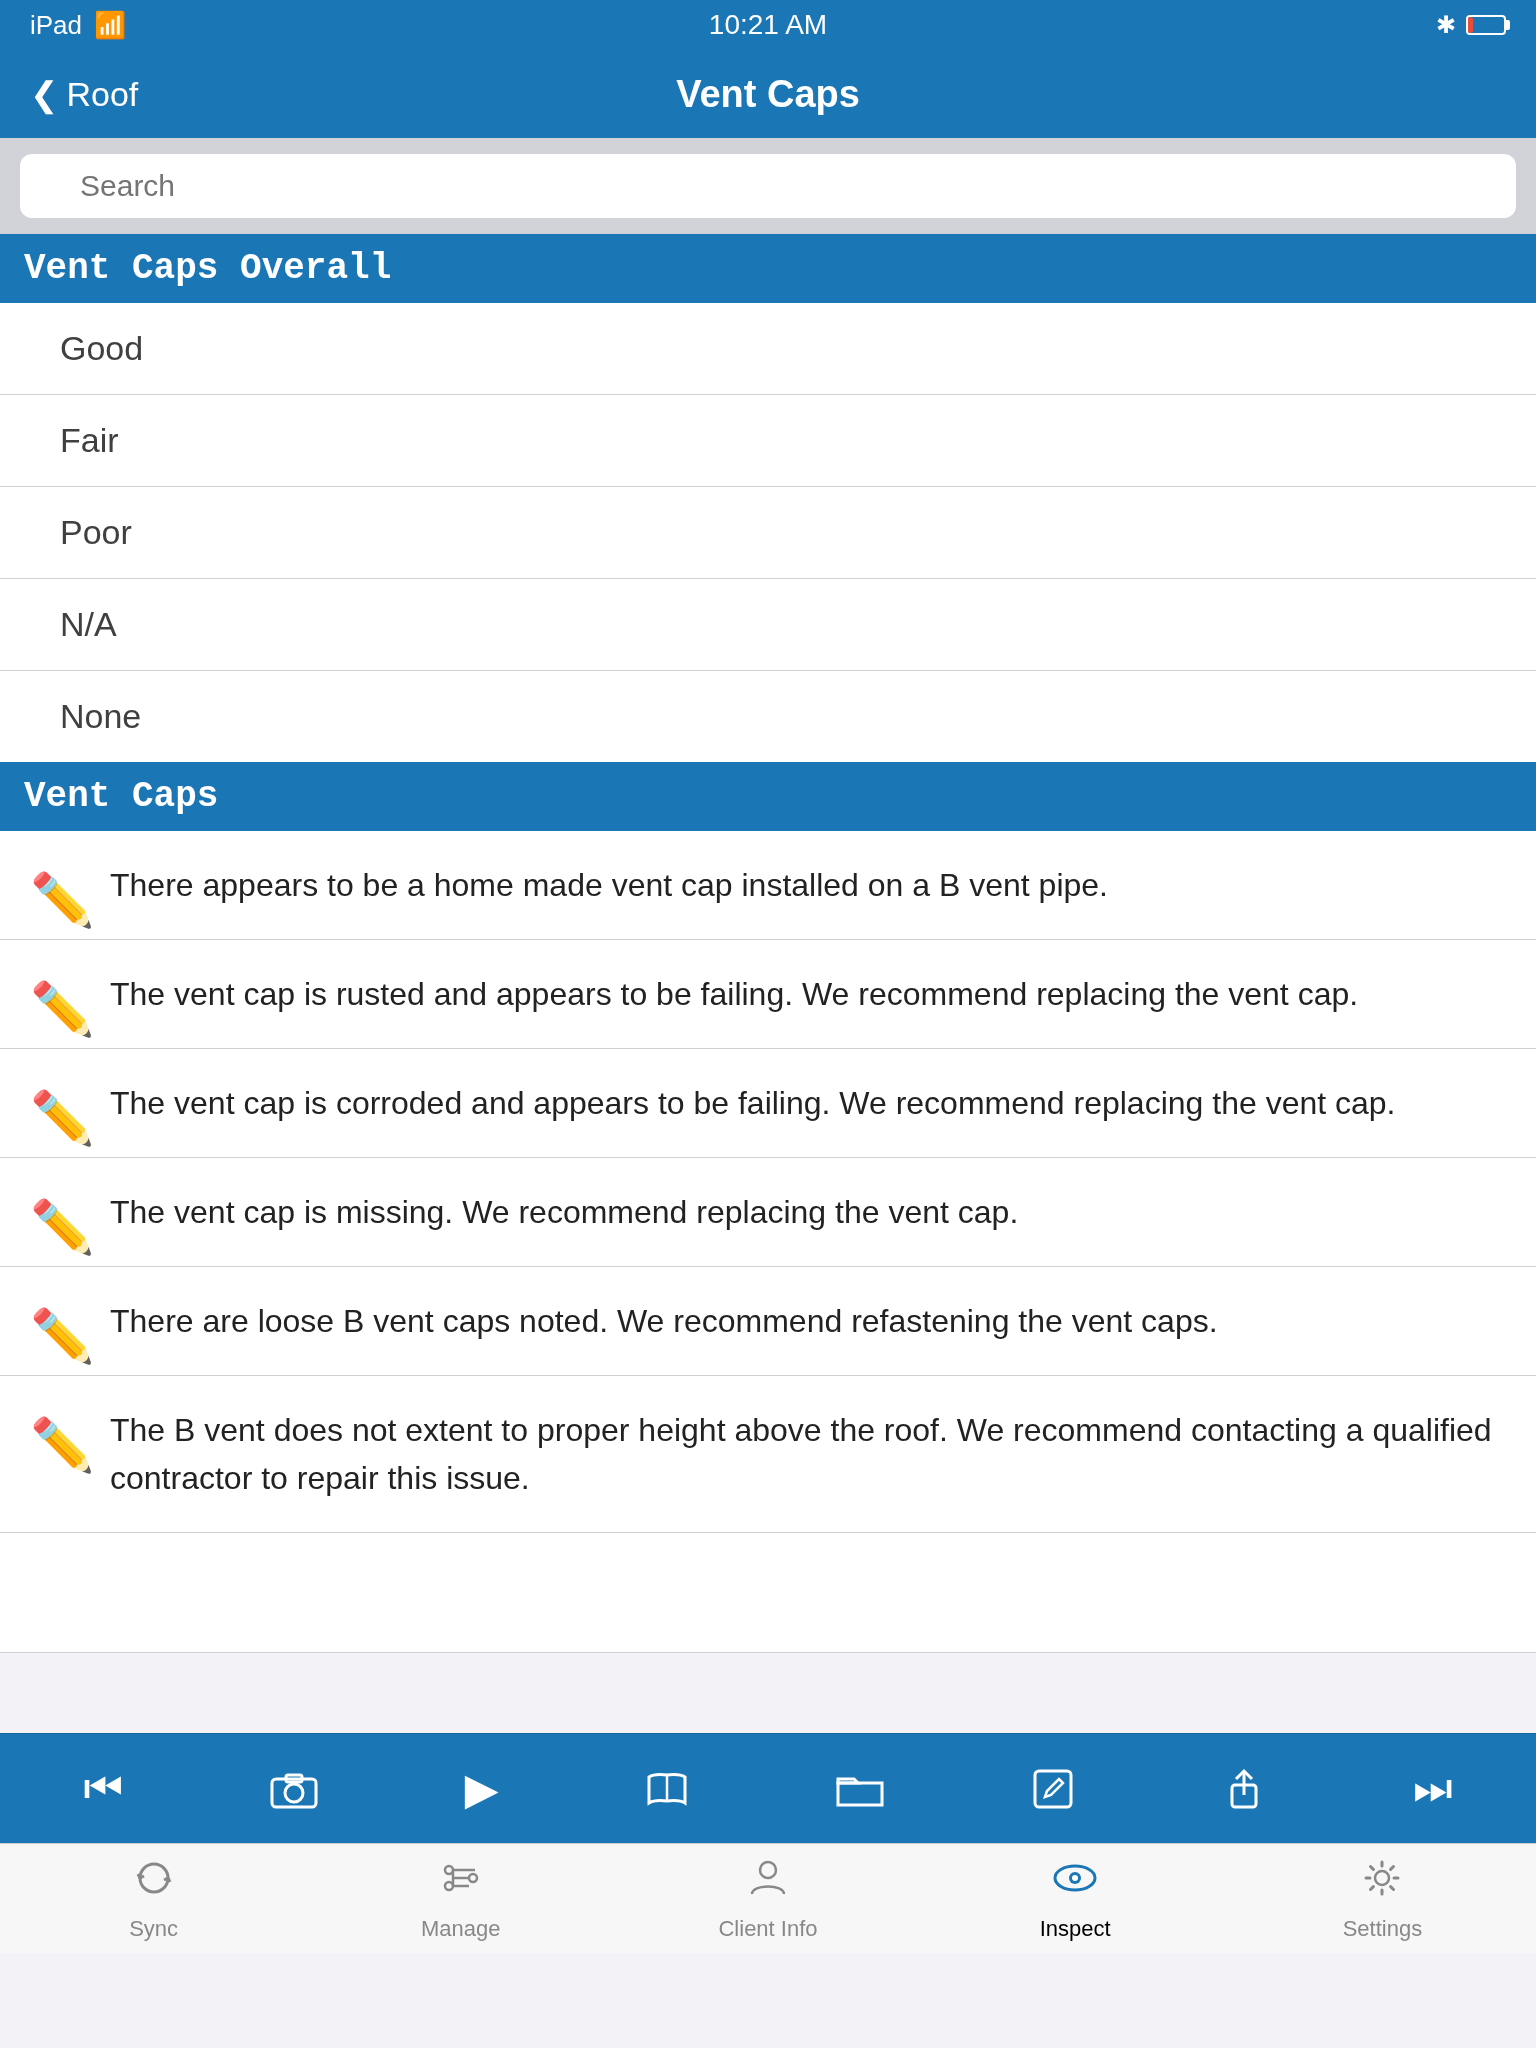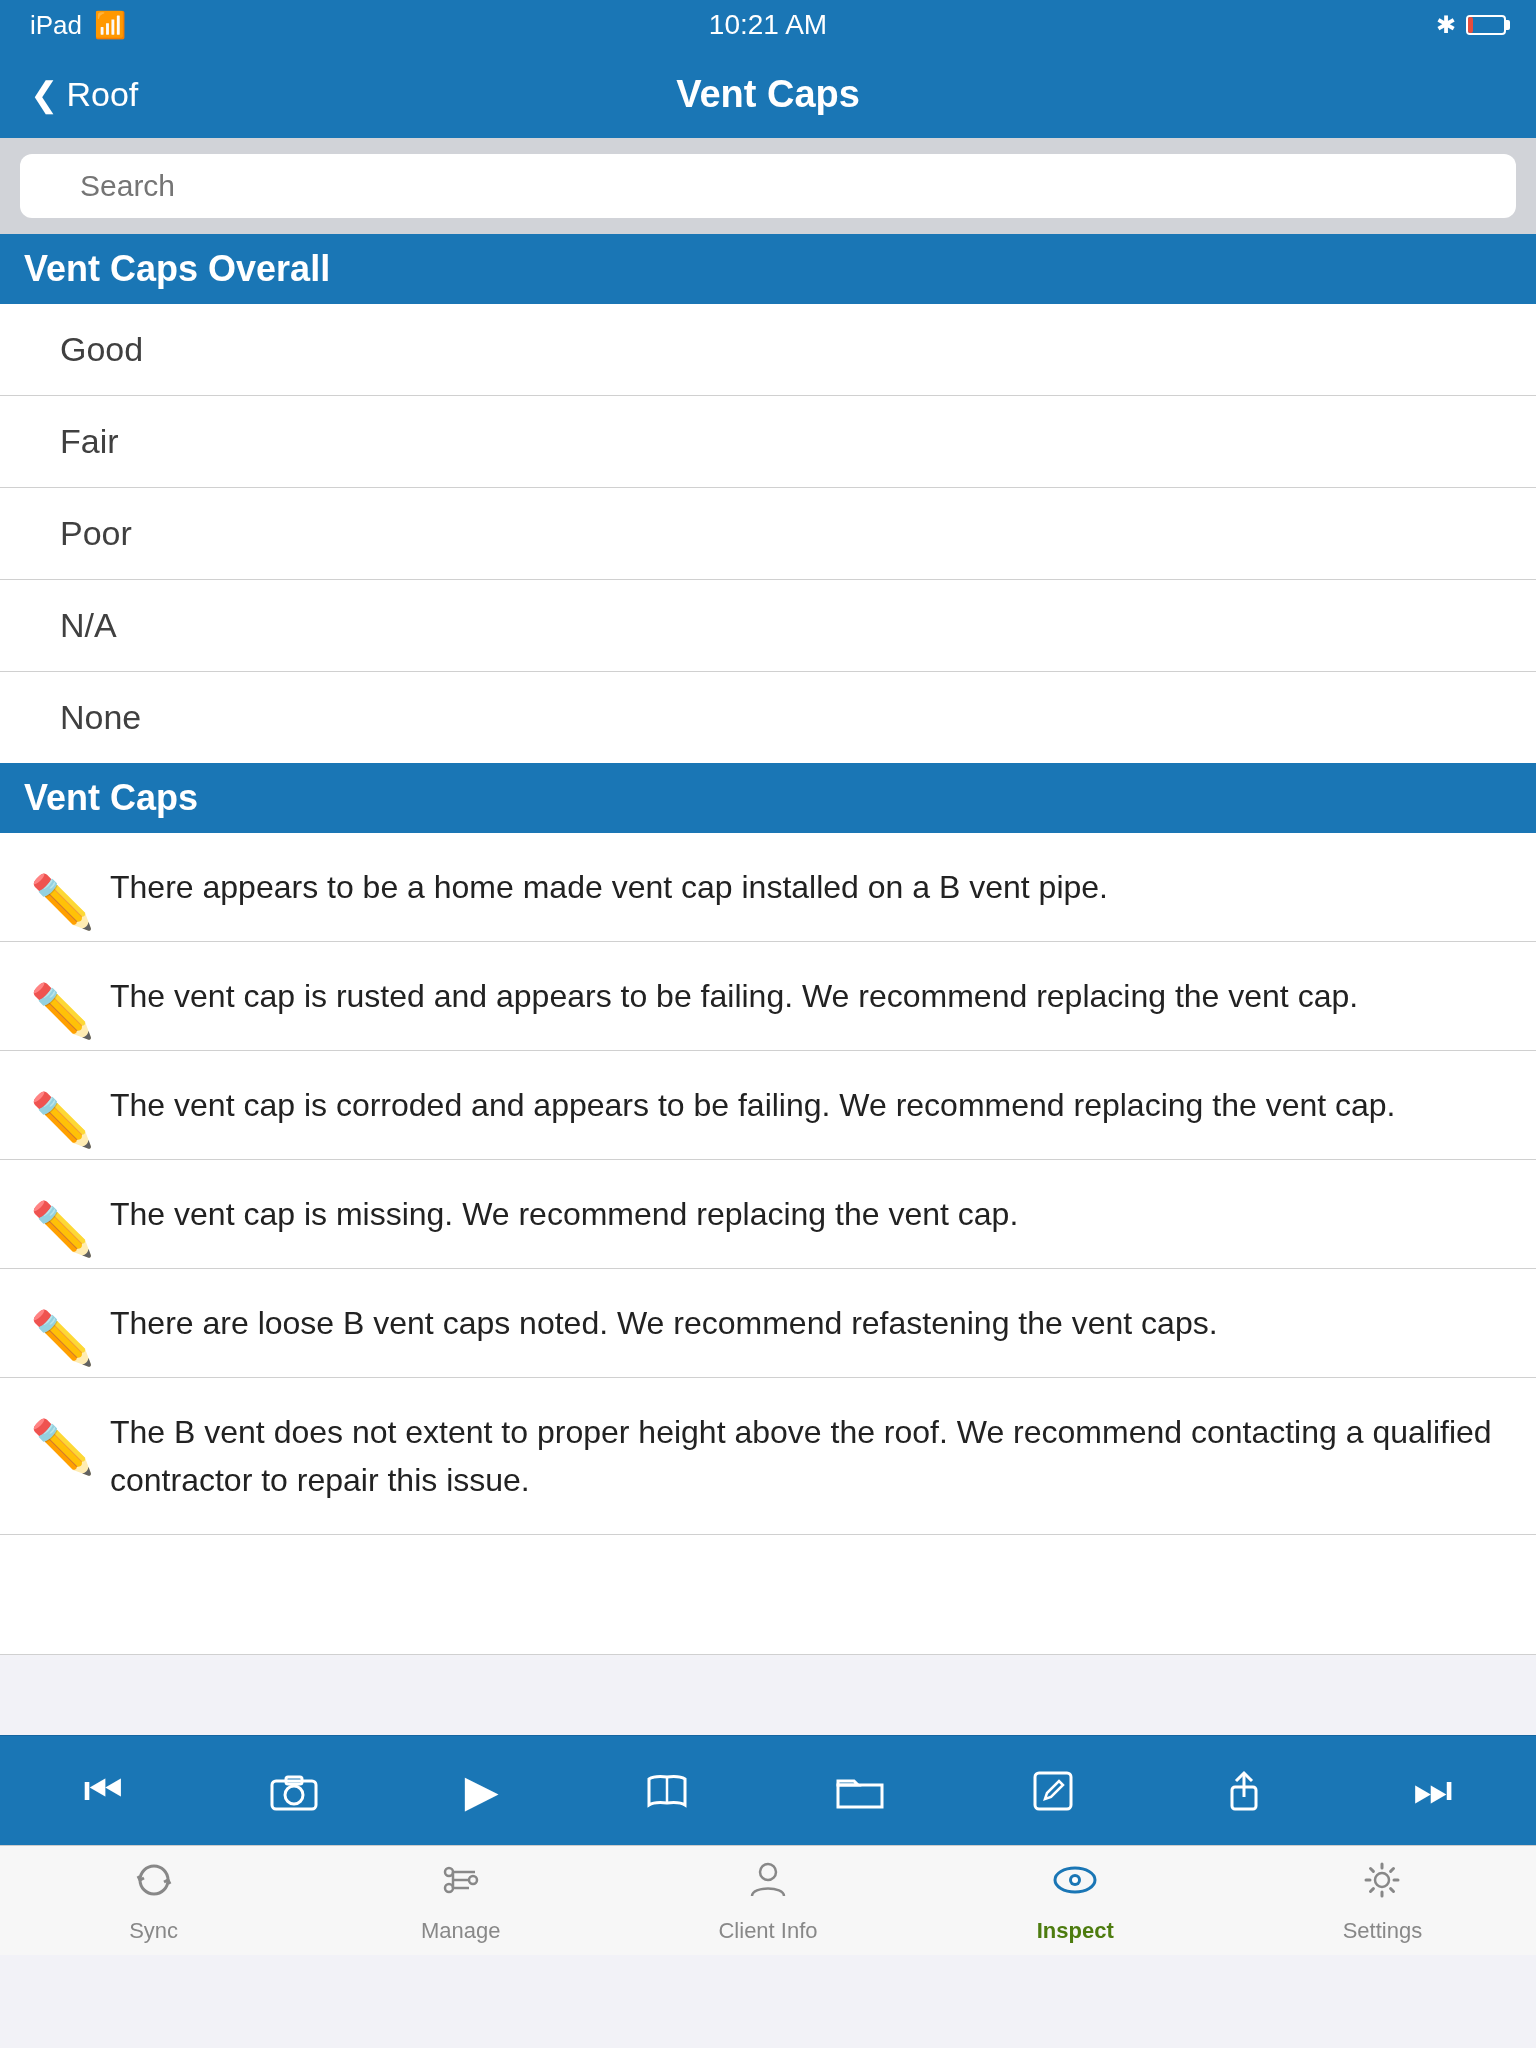--- a/index.html
+++ b/index.html
@@ -87,20 +87,21 @@
       pointer-events: none;
     }
 
     
     .section-header {
       background: #1a76b5;
       color: white;
       font-size: 36px;
       font-weight: 600;
       padding: 14px 24px;
+      font-family: Liberation Mono, monospace;
     }
 
     
     .list-item {
       background: white;
       border-bottom: 1px solid #d0d0d0;
       padding: 26px 24px 26px 60px;
       font-size: 34px;
       color: #404040;
     }
@@ -176,21 +177,21 @@
     }
     .tab-icon {
       font-size: 44px;
       color: #888;
     }
     .tab-icon.active { color: #1a76b5; }
     .tab-label {
       font-size: 22px;
       color: #888;
     }
-    .tab-label.active { color: #4d7c0f; font-weight: 700; }
+    .tab-label.active { color: #000000; font-weight: 400; }
   </style>
 </head>
 <body>
 
 <div class="status-bar">
   <div class="status-left">
     <span>iPad</span>
     <span>📶</span>
   </div>
   <span class="status-center">10:21 AM</span>

